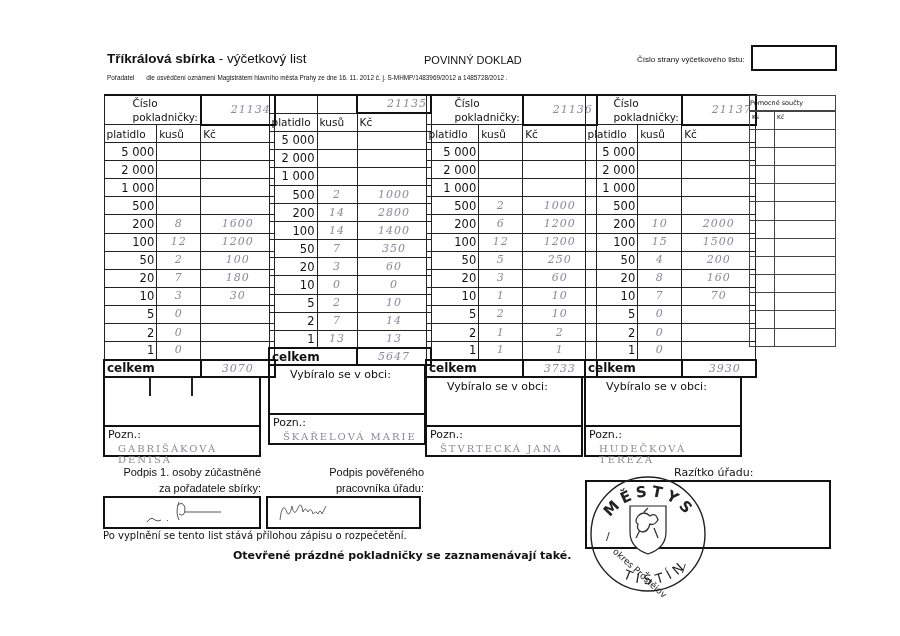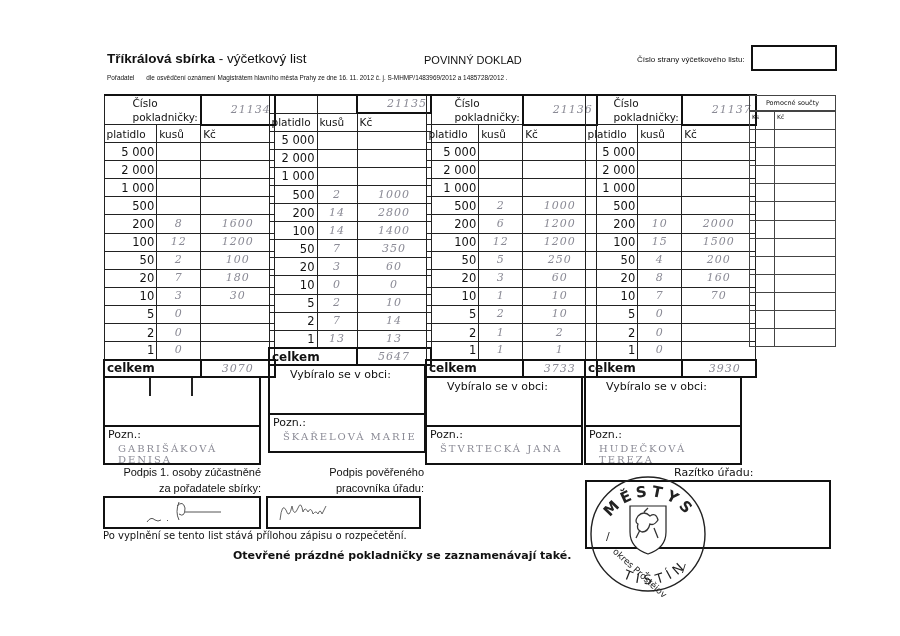--- a/index.html
+++ b/index.html
@@ -20,25 +20,25 @@
   table.cnt td.qty { width: 40px; text-align: center; }
   table.cnt td.kc { width: 74px; text-align: center; }
   table.cnt td.hdr { font-size: 10.5px; text-align: left; }
   table.cnt tr.first td { border-top: 2px solid #111; padding-left: 28px; }
   .hand { font-family: "DejaVu Serif", serif; font-style: italic; color: #8a8a95; font-size: 11px; letter-spacing: 1px; }
   td.label-num { font-size: 10.5px; }
   td.boxnum { border: 2px solid #111 !important; text-align: center; }
   tr.total td { border: 2px solid #111; font-weight: bold; font-size: 12px; height: 16px; }
   .lower { border: 2px solid #111; border-top: none; width: 158px; box-sizing: border-box; font-family: "DejaVu Sans", sans-serif; font-size: 11px; }
   .lower .obec { height: 49px; border-bottom: 2px solid #111; padding: 2px 20px; box-sizing: border-box; position: relative; }
-  .lower .pozn { height: 36px; padding: 1px 3px; box-sizing: border-box; }
+  .lower .pozn { height: 28px; padding: 1px 3px; box-sizing: border-box; }
   .lower .pozn .hand { display: block; font-size: 10px; margin-left: 10px; margin-top: 2px; font-style: normal; letter-spacing: 2px; }
 
   .aux { position: absolute; left: 749px; top: 95px; width: 87px; font-family: "DejaVu Sans", sans-serif; }
-  .aux .head { border: 1px solid #444; font-size: 6.5px; text-align: center; height: 14px; line-height: 14px; }
+  .aux .head { border: 1px solid #444; font-size: 6.5px; text-align: left; height: 14px; line-height: 14px; }
   .aux table { border-collapse: collapse; width: 100%; }
   .aux td { border: 1px solid #444; height: 18.1px; box-sizing: border-box; font-size: 6px; vertical-align: top; padding: 1px 2px; }
   .aux td.ks { width: 25px; }
 
   .sig-label { font-family: Liberation Sans, sans-serif; font-size: 11px; text-align: right; line-height: 16px; }
   .sigbox { border: 2px solid #111; height: 33px; box-sizing: border-box; }
   .notes1 { left: 103px; top: 530px; font-family: "DejaVu Sans", sans-serif; font-size: 10px; }
   .notes2 { left: 233px; top: 549px; font-family: "DejaVu Sans", sans-serif; font-size: 11px; font-weight: bold; }
   .stamp-label { left: 674px; top: 466px; font-family: "DejaVu Sans", sans-serif; font-size: 11px; }
   .stampbox { left: 585px; top: 480px; width: 246px; height: 69px; border: 2px solid #111; box-sizing: border-box; }

